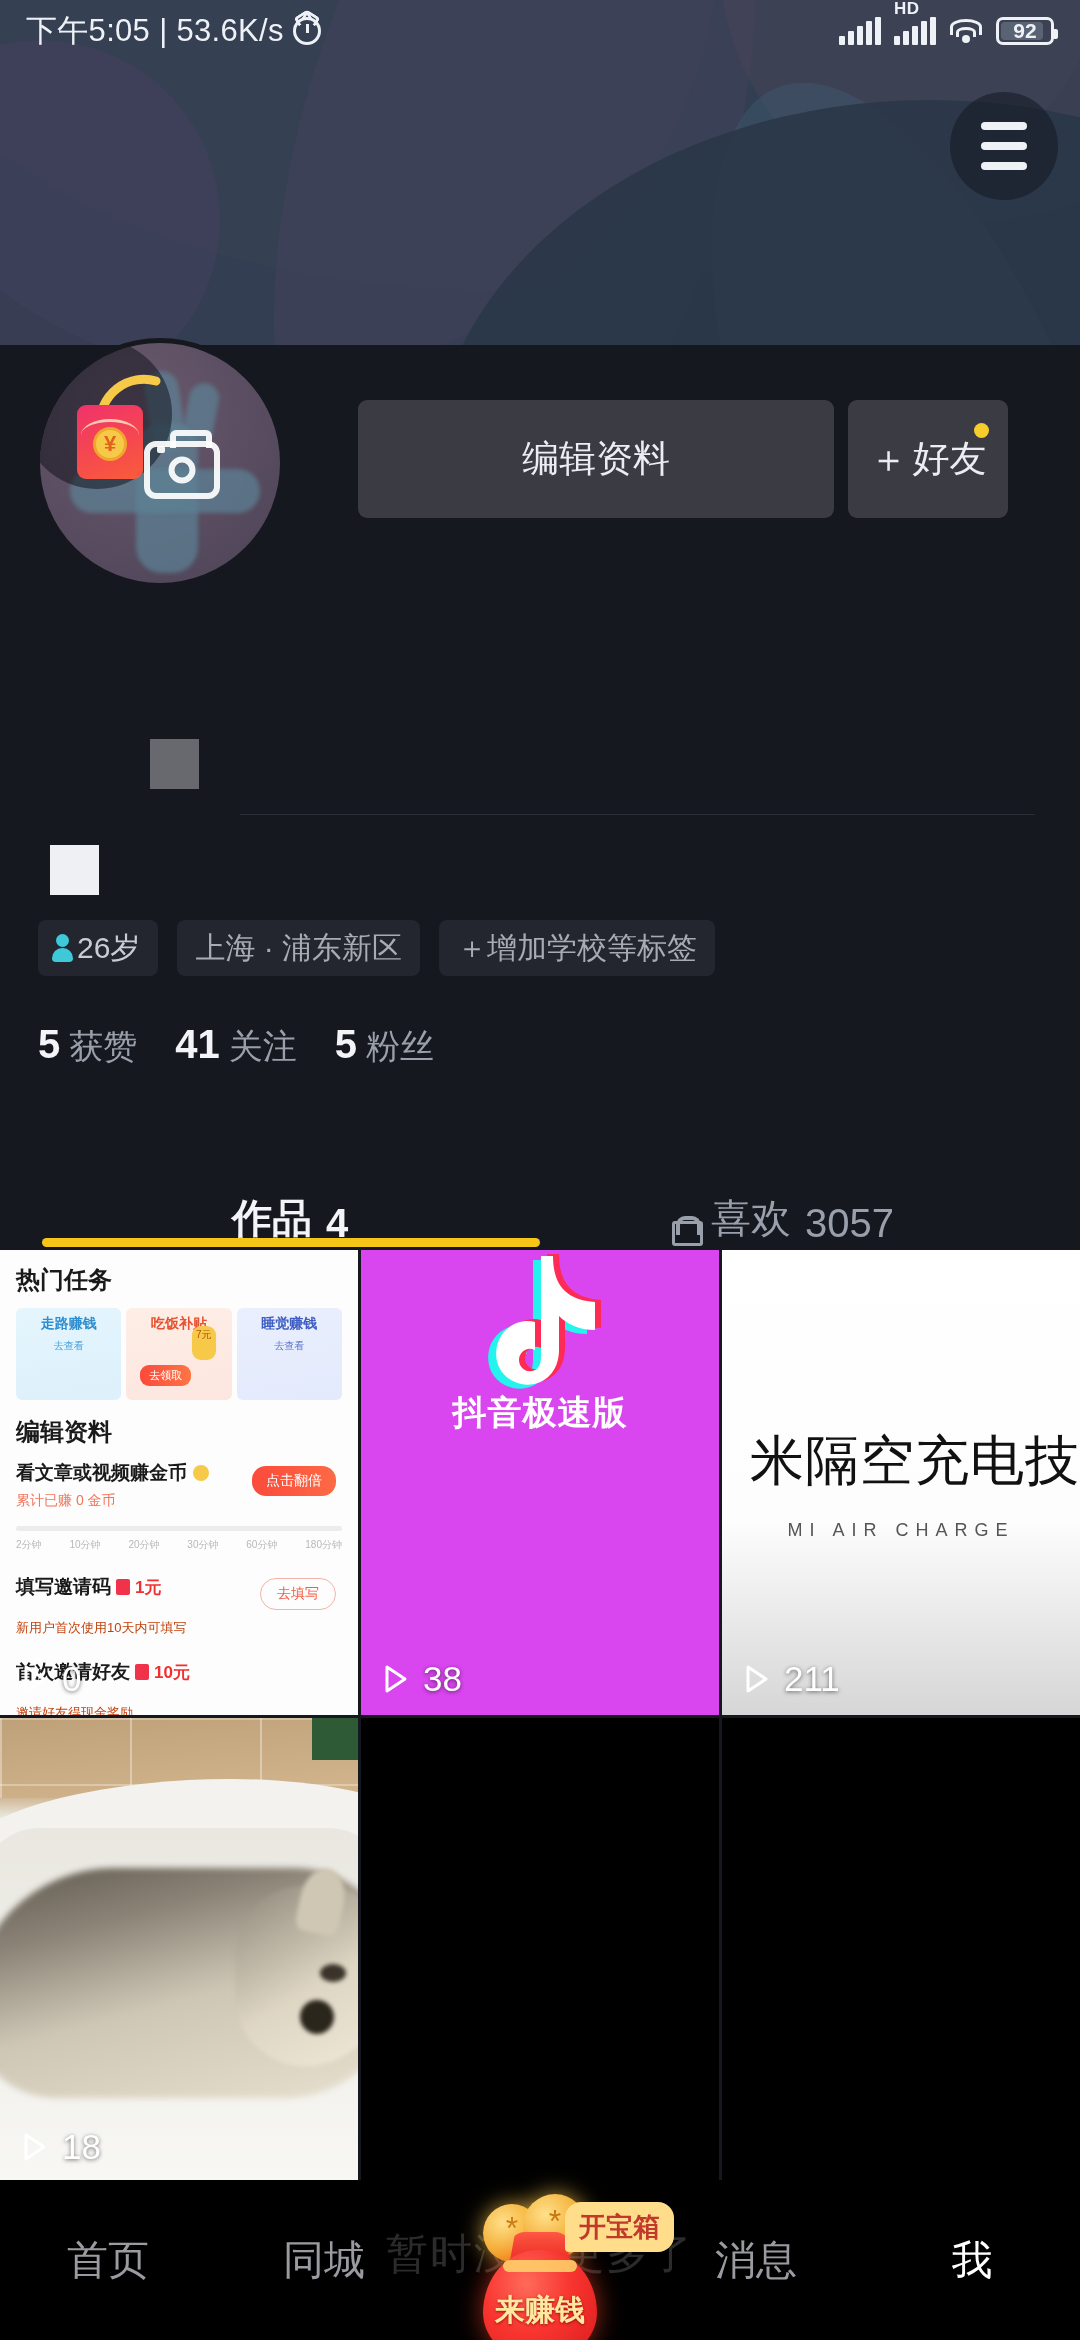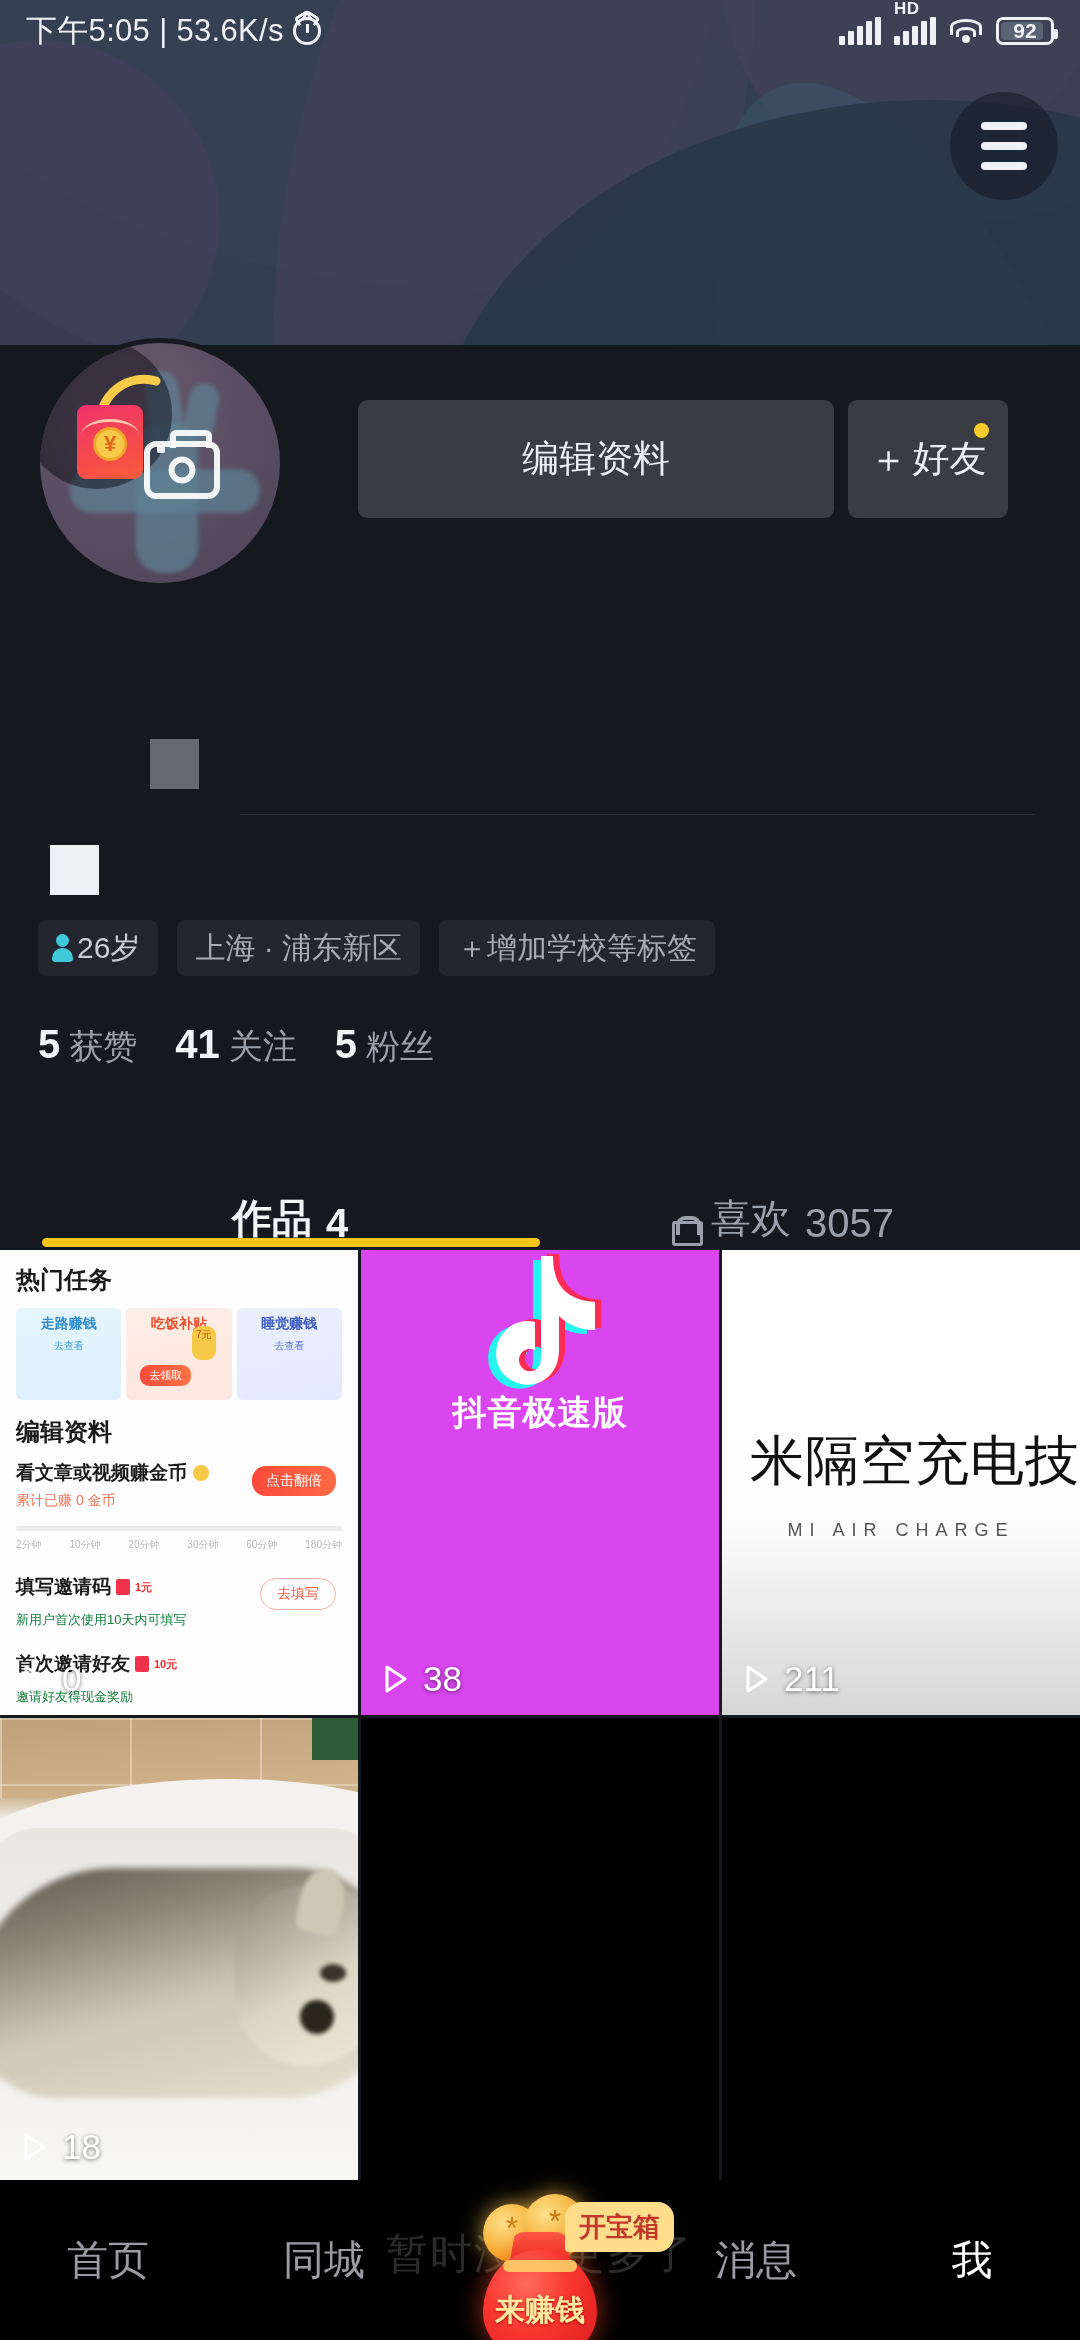--- a/index.html
+++ b/index.html
@@ -176,22 +176,22 @@
   .rowtask .rt { font-size:19px; font-weight:700; color:#1a1a1a; display:flex; align-items:center; gap:6px; }
   .coin-s { width:16px; height:16px; border-radius:50%; background:#f7c948; display:inline-block; }
   .rowtask .rs { font-size:14px; color:#f2755a; margin-top:6px; }
   .btn-red { position:absolute; right:6px; top:6px; background:linear-gradient(90deg,#fb4a3b,#fd6a45);
     color:#fff; font-size:14px; padding:6px 14px; border-radius:14px; }
   .progress { margin-top:16px; height:5px; background:#ececec; border-radius:3px; }
   .ticks { display:flex; justify-content:space-between; margin-top:7px; font-size:10px; color:#b8b8b8; }
   .rowtask2 { margin-top:22px; position:relative; }
   .rowtask2 .rt { font-size:19px; font-weight:700; color:#1a1a1a; display:flex; align-items:center; gap:5px; }
   .rp-s { width:14px; height:16px; border-radius:2px; background:#f0324a; display:inline-block; }
-  .money { color:#f03030; font-size:11px; }
-  .rowtask2 .rs { font-size:13px; color:#15803d; margin-top:11px; }
+  .money { color:#f03030; font-size:17px; }
+  .rowtask2 .rs { font-size:13px; color:#c2410c; margin-top:19px; }
   .btn-out { position:absolute; right:6px; top:4px; border:1px solid #f5b3a8; color:#f2604a;
     font-size:14px; padding:6px 16px; border-radius:16px; }
 
   
   .dy { position:absolute; inset:0; background:#d946ef; display:flex; flex-direction:column;
     align-items:center; }
   .dy .note { position:relative; width:130px; height:140px; }
   .dy .lbl { color:#fff; font-size:34px; font-weight:700; letter-spacing:1px; }
 
   

